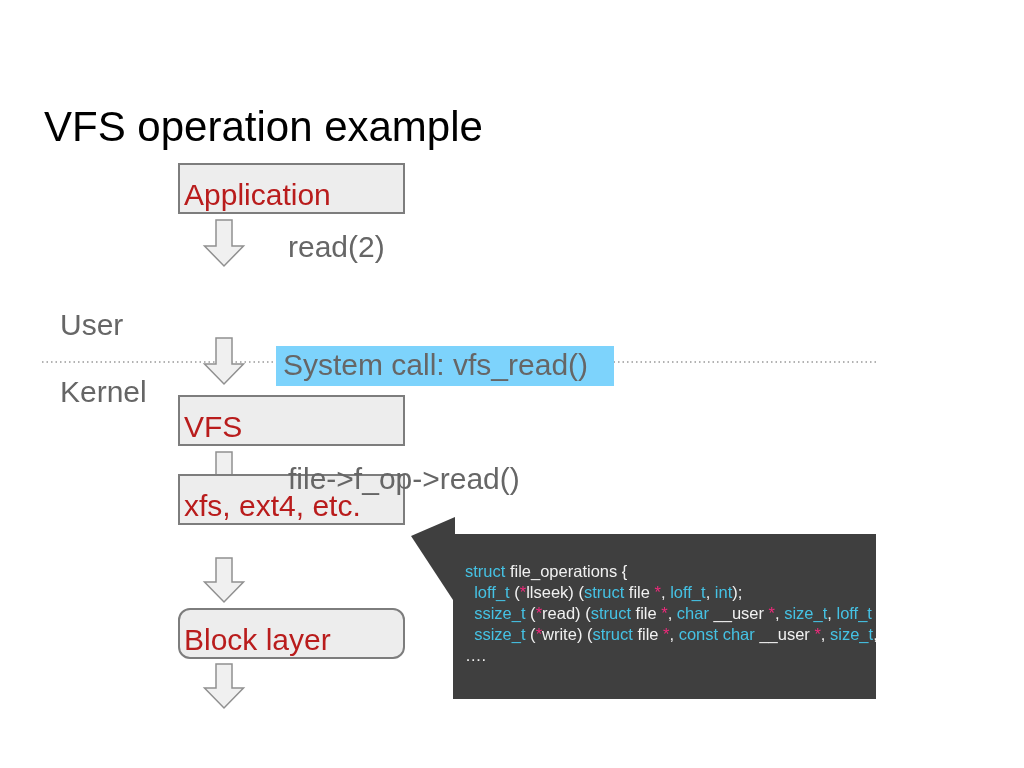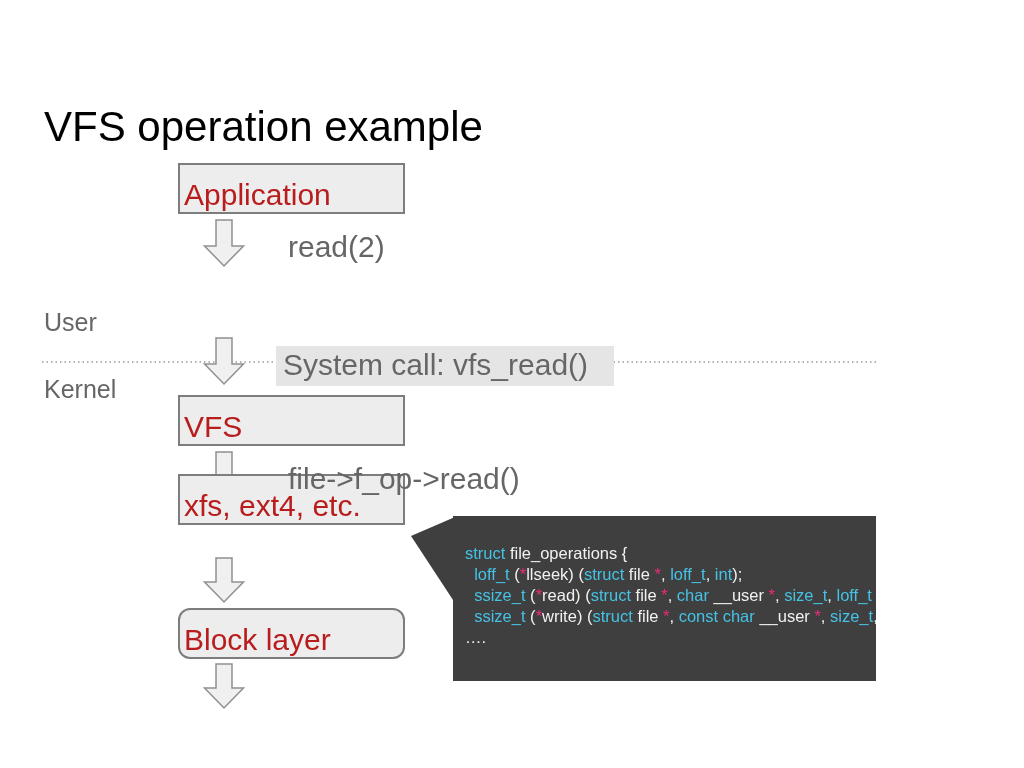--- a/index.html
+++ b/index.html
@@ -8,21 +8,21 @@
     font-family:"Liberation Sans","DejaVu Sans",sans-serif;
     --kw:#45c2e4; --ptr:#ee2a7b; --code-bg:#3f3f3f; --code-text:#f1f1f1;
     --muted:#666666; --box-fill:#ededed; --box-border:#7d7d7d;
     --arrow-fill:#f0f0f0; --arrow-border:#909090; --dots:#999999;
   }
   .title{
     position:absolute;left:44px;top:78px;font-size:42px;line-height:1.0;
     color:#000;white-space:nowrap;font-weight:400;
   }
   .zone-label{
-    position:absolute;left:44px;font-size:25px;line-height:1.0;color:var(--muted);
+    position:absolute;left:60px;font-size:30px;line-height:1.0;color:var(--muted);
     white-space:nowrap;
   }
   .zone-user{top:310px;}
   .zone-kernel{top:377px;}
   svg.overlay{position:absolute;left:0;top:0;z-index:0;}
   .flow-box{
     position:absolute;left:178px;width:227px;height:51px;box-sizing:border-box;
     background:var(--box-fill);border:2px solid var(--box-border);
     display:flex;align-items:flex-end;padding-left:4px;
     font-size:30px;color:#b91c1c;white-space:nowrap;z-index:1;
@@ -30,27 +30,27 @@
   .box-application{top:163px;}
   .box-glibc{top:277px;}
   .box-vfs{top:395px;}
   .box-xfs{top:474px;}
   .box-block{top:608px;border-radius:12px;}
   .arrow-label{
     position:absolute;font-size:30px;line-height:1.0;color:var(--muted);
     white-space:nowrap;z-index:2;
   }
   .label-read{left:288px;top:232px;}
-  .label-syscall{left:276px;top:346px;background:#e5e5e5;padding:4px 26px 6px 7px;}
+  .label-syscall{left:276px;top:346px;background:#7dd3fc;padding:4px 26px 6px 7px;}
   .label-fop{left:288px;top:464px;}
   .arrow-shape{fill:var(--arrow-fill);stroke:var(--arrow-border);stroke-width:1.5;}
   .dotted{stroke:var(--dots);stroke-width:1.5;stroke-dasharray:1.5 3;}
   .tail{fill:var(--code-bg);}
   .code-box{
-    position:absolute;left:453px;top:516px;width:515px;height:165px;box-sizing:border-box;
+    position:absolute;left:453px;top:534px;width:515px;height:165px;box-sizing:border-box;
     background:var(--code-bg);padding:27px 0 0 12px;z-index:1;
     font-size:16.5px;line-height:21px;color:var(--code-text);
   }
   .code-line{white-space:pre;}
   .tok-kw{color:var(--kw);}
   .tok-ptr{color:var(--ptr);}
   .tok-pl{color:var(--code-text);}
 </style>
 </head>
 <body>

